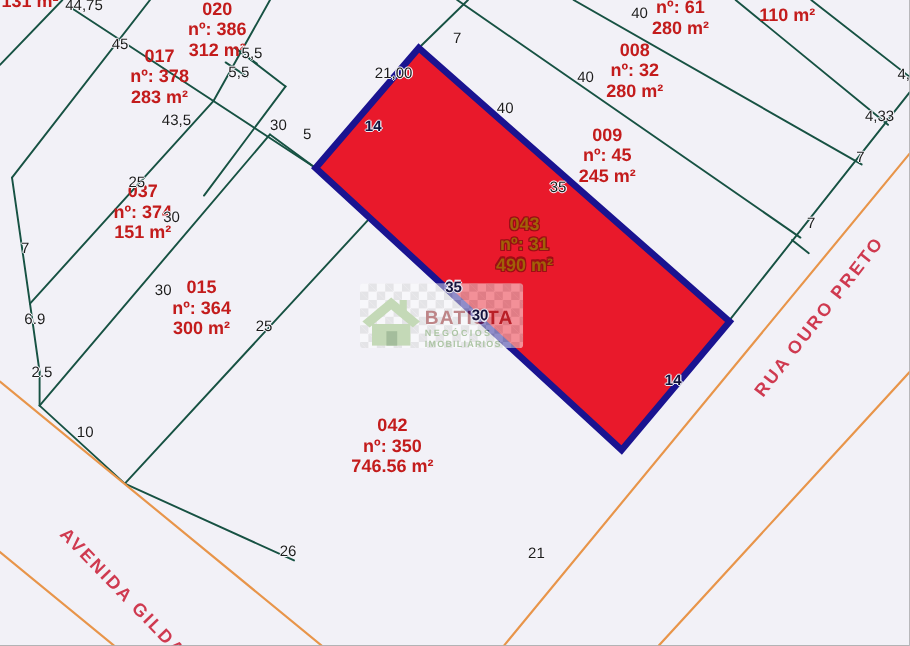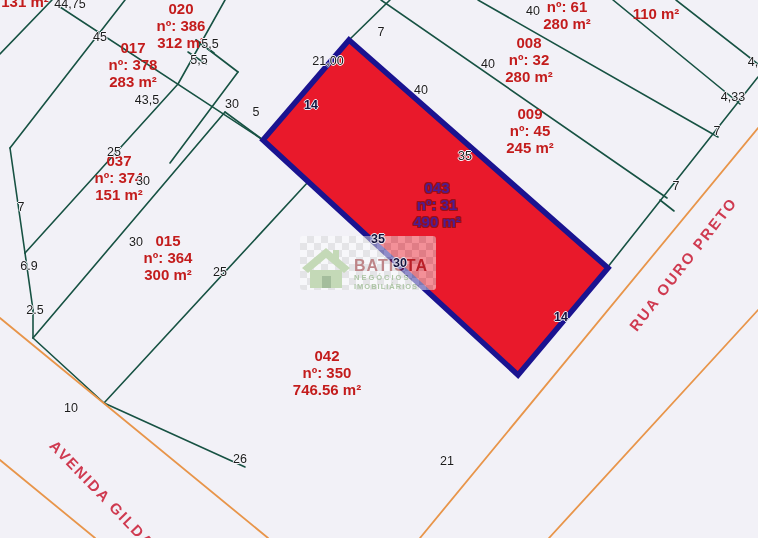--- a/index.html
+++ b/index.html
@@ -8,21 +8,21 @@
     background:#f2f1f7;
     font-family:"Liberation Sans", sans-serif;
   }
   #parcel-svg{position:absolute;left:0;top:0;z-index:1;}
   .lot-label{
     position:absolute;z-index:4;transform:translate(-50%,-50%);
     text-align:center;white-space:nowrap;font-weight:bold;
     font-size:15px;line-height:17px;color:#c31c1c;
   }
   .lot-label.onred{
-    color:#4c1d95;
+    color:#a16207;
     text-shadow:-1px 0 #9b0f16,1px 0 #9b0f16,0 -1px #9b0f16,0 1px #9b0f16,
                 -1px -1px #9b0f16,1px 1px #9b0f16,1px -1px #9b0f16,-1px 1px #9b0f16;
     z-index:6;
   }
   .dim-label{
     position:absolute;z-index:5;transform:translate(-50%,-50%);
     font-size:12.5px;color:#1c1c1c;white-space:nowrap;
     text-shadow:-1px 0 #f6f5fa,1px 0 #f6f5fa,0 -1px #f6f5fa,0 1px #f6f5fa;
   }
   .dim-label.onred{
@@ -104,21 +104,21 @@
         <div>280 m²</div>
       </div>
       <div class="lot-label" style="left: 656px; top: 13px;">
         <div>110 m²</div>
       </div>
       <div class="lot-label" style="left: 529px; top: 59px;">
         <div>008</div>
         <div>nº: 32</div>
         <div>280 m²</div>
       </div>
-      <div class="lot-label" style="left: 506px; top: 130px; margin-left: 24px;">
+      <div class="lot-label" style="left: 506px; top: 130px;">
         <div>009</div>
         <div>nº: 45</div>
         <div>245 m²</div>
       </div>
       <div class="lot-label onred" style="left: 437px; top: 204px;">
         <div>043</div>
         <div>nº: 31</div>
         <div>490 m²</div>
       </div>
       <div class="lot-label" style="left: 119px; top: 177px;">
@@ -157,21 +157,21 @@
       <div class="dim-label onred" style="left: 378px; top: 239px;">35</div>
       <div class="dim-label onred" style="left: 400px; top: 263px;">30</div>
       <div class="dim-label onred" style="left: 561px; top: 317px;">14</div>
       <div class="dim-label" style="left: 114px; top: 152px;">25</div>
       <div class="dim-label" style="left: 143px; top: 181px;">30</div>
       <div class="dim-label" style="left: 21px; top: 207px;">7</div>
       <div class="dim-label" style="left: 29px; top: 266px;">6.9</div>
       <div class="dim-label" style="left: 136px; top: 242px;">30</div>
       <div class="dim-label" style="left: 220px; top: 272px;">25</div>
       <div class="dim-label" style="left: 35px; top: 310px;">2.5</div>
-      <div class="dim-label" style="left: 71px; top: 360px; margin-top: 48px;">10</div>
+      <div class="dim-label" style="left: 71px; top: 360px;">10</div>
       <div class="dim-label" style="left: 240px; top: 459px;">26</div>
       <div class="dim-label" style="left: 447px; top: 461px;">21</div>
       <div class="street-label" style="left: 102px; top: 494px; --ang: 46deg;">AVENIDA GILDA</div>
       <div class="street-label" style="left: 683px; top: 264px; --ang: -52deg;">RUA OURO PRETO</div>
     </div>
   <div id="watermark">
     <svg width="52" height="44" viewBox="0 0 52 44">
       <rect x="33" y="4" width="6" height="12" fill="#9cc47e"></rect>
       <polygon points="26,2 50,22 44,27 26,12 8,27 2,22" fill="#9cc47e"></polygon>
       <rect x="10" y="24" width="32" height="18" fill="#9cc47e"></rect>

